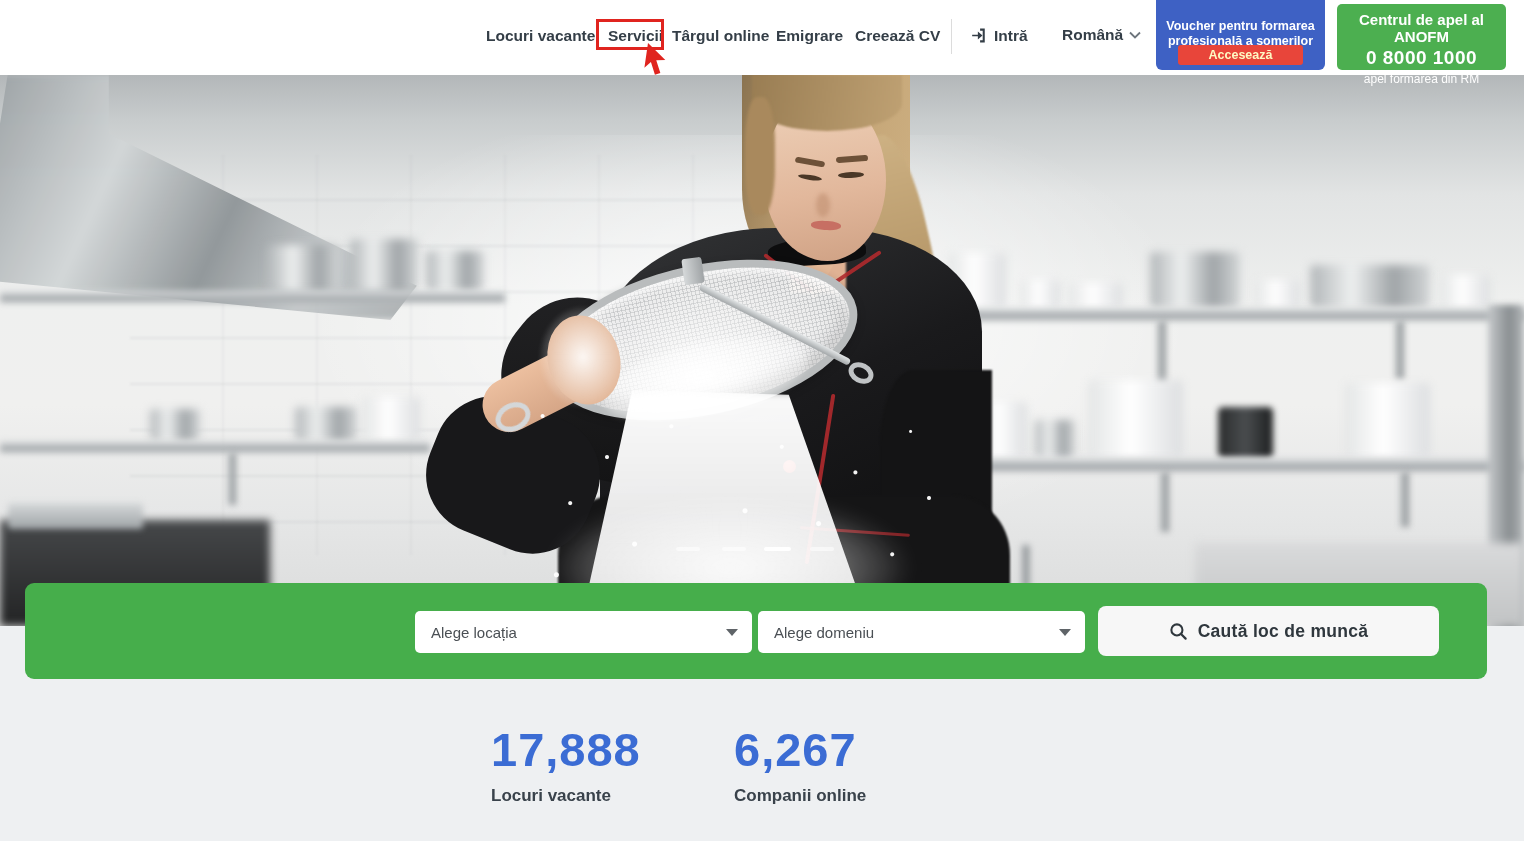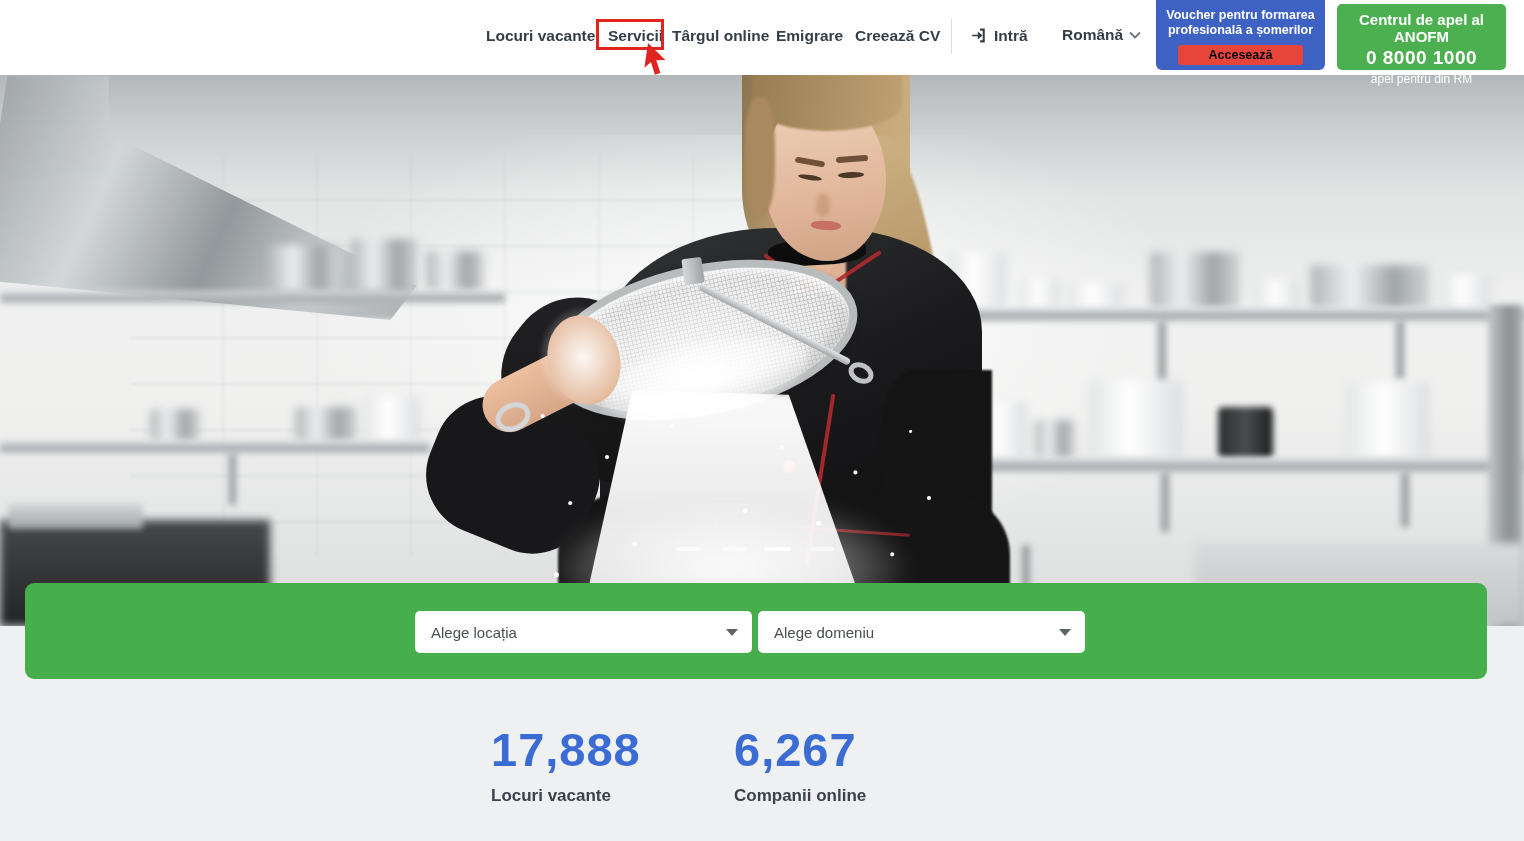--- a/index.html
+++ b/index.html
@@ -23,24 +23,24 @@
   .nav-lv{left:486px}.nav-to{left:672px}.nav-em{left:776px}.nav-cv{left:855px}
   .nav-sv{left:608px}
   .annot-box{position:absolute;left:596px;top:19px;width:68px;height:31px;border:3px solid var(--annot-red);z-index:40;pointer-events:none}
   .annot-arrow{position:absolute;left:644px;top:42px;width:28px;height:36px;z-index:41;pointer-events:none}
   .hdr-divider{position:absolute;left:951px;top:19px;width:1px;height:35px;background:#dcdcdc}
   .login{position:absolute;left:969px;top:26px;display:flex;align-items:center;gap:6px;cursor:pointer}
   .login .lbl{font-size:15.5px;font-weight:700}
   .lang{position:absolute;left:1062px;top:26px;display:flex;align-items:center;gap:6px;cursor:pointer}
   .lang .lbl{font-size:15.5px;font-weight:700}
   .voucher{position:absolute;left:1156px;top:0;width:169px;height:70px;background:var(--voucher-blue);
-    border-radius:0 0 6px 6px;color:#fff;text-align:center;padding-top:8px;cursor:pointer}
+    border-radius:0 0 6px 6px;color:#fff;text-align:center;padding-top:19px;cursor:pointer}
   .voucher .t{font-size:12.5px;font-weight:700;line-height:15px}
   .voucher .btn{position:absolute;left:22px;right:22px;top:45px;height:20px;background:var(--alert-red);
-    border:none;border-radius:3px;color:#000000;font-size:12.5px;font-weight:700;cursor:pointer;
+    border:none;border-radius:3px;color:#fef9c3;font-size:12.5px;font-weight:700;cursor:pointer;
     display:flex;align-items:center;justify-content:center;font-family:inherit}
   .callcard{position:absolute;left:1337px;top:4px;width:169px;height:66px;background:var(--accent-green);
     border-radius:5px;color:#fff;text-align:center;padding-top:7px}
   .callcard .t{font-size:15px;font-weight:700}
   .callcard .p{font-size:19px;font-weight:700;letter-spacing:.5px;margin-top:2px}
   .callcard .n{font-size:12px;margin-top:3px}
   
   .hero{position:absolute;left:0;top:75px;width:1524px;height:551px;overflow:hidden;background:#e9eaea;z-index:1}
   .hero *{position:absolute}
   .h-bg{inset:0;background:linear-gradient(180deg,#b3b7b9 0,#c8cccd 45px,#e2e4e4 120px,#eff0ef 230px,#f0f0ef 330px,#e6e7e7 440px,#dadbdb 551px)}
@@ -192,21 +192,21 @@
 
   <a class="voucher">
     <div class="t">Voucher pentru formarea</div>
     <div class="t">profesională a șomerilor</div>
     <button class="btn">Accesează</button>
   </a>
 
   <div class="callcard">
     <div class="t">Centrul de apel al ANOFM</div>
     <div class="p">0 8000 1000</div>
-    <div class="n">apel pentru din RM</div>
+    <div class="n">apel formarea din RM</div>
   </div>
 </header>
 
 <section class="hero">
   <div class="h-bg"></div>
   <div class="h-glow"></div>
   <div class="h-tiles"></div>
   <div class="hood"></div>
 
   <div class="pot" style="left:268px;top:170px;width:72px;height:46px"></div>
@@ -295,20 +295,27 @@
 
 <section class="panel">
   <div class="field sel sel2">
     <span class="txt">Alege domeniu</span>
     <span class="tri"></span>
   </div>
   <div class="field sel sel1">
     <span class="txt">Alege locația</span>
     <span class="tri"></span>
   </div>
+  <button class="go">
+    <svg width="19" height="19" viewBox="0 0 24 24">
+      <circle cx="10" cy="10" r="7" fill="none" stroke="#2f373d" stroke-width="2.6"></circle>
+      <path d="M15.2 15.2 L21 21" stroke="#2f373d" stroke-width="2.8" stroke-linecap="round"></path>
+    </svg>
+    <span>Caută loc de muncă</span>
+  </button>
 </section>
 
 <div class="stat stat1">
   <div class="v">17,888</div>
   <div class="l">Locuri vacante</div>
 </div>
 <div class="stat stat2">
   <div class="v">6,267</div>
   <div class="l">Companii online</div>
 </div>

